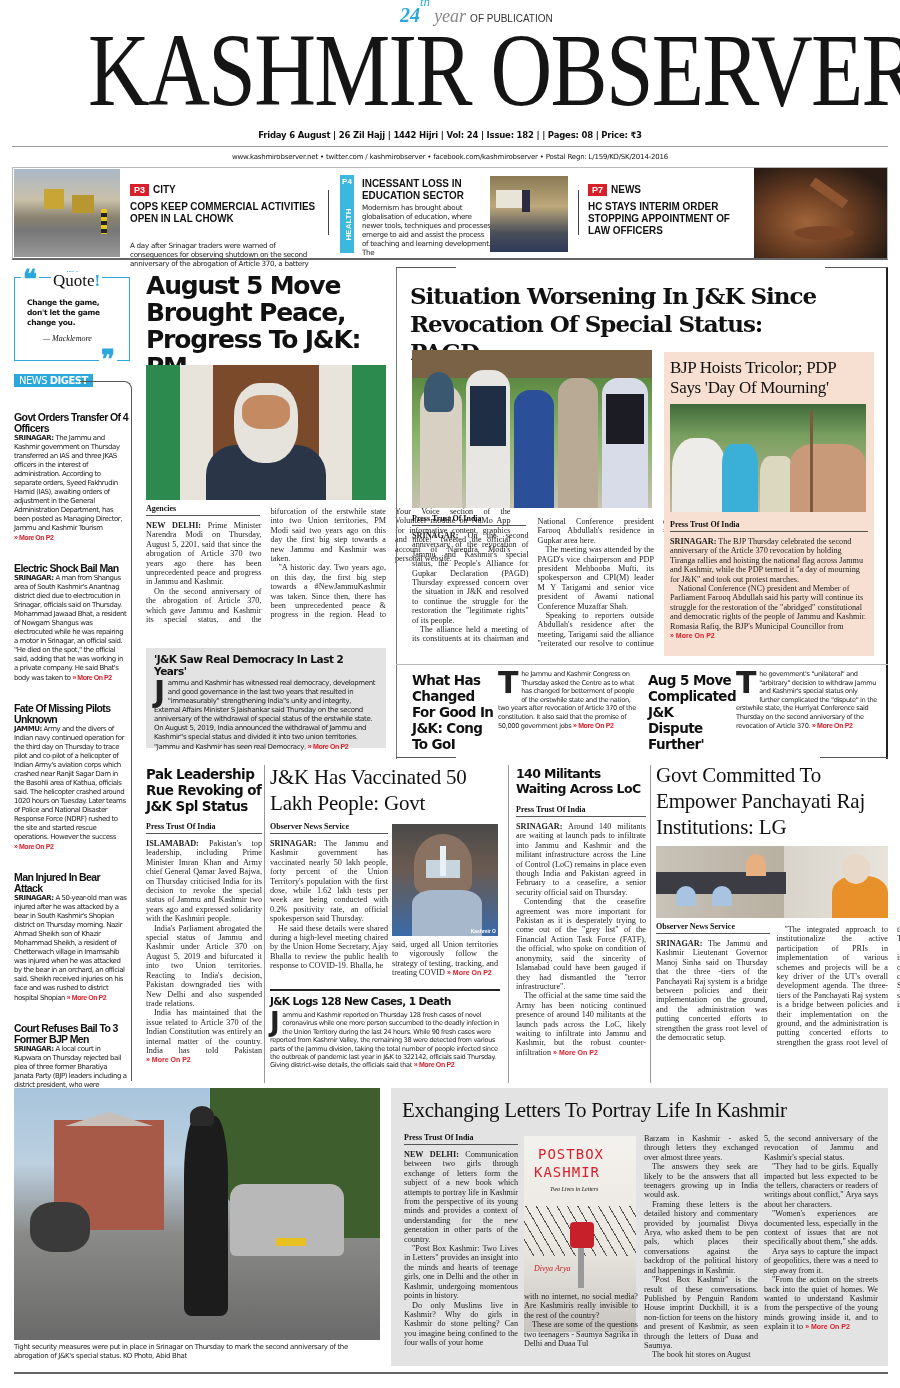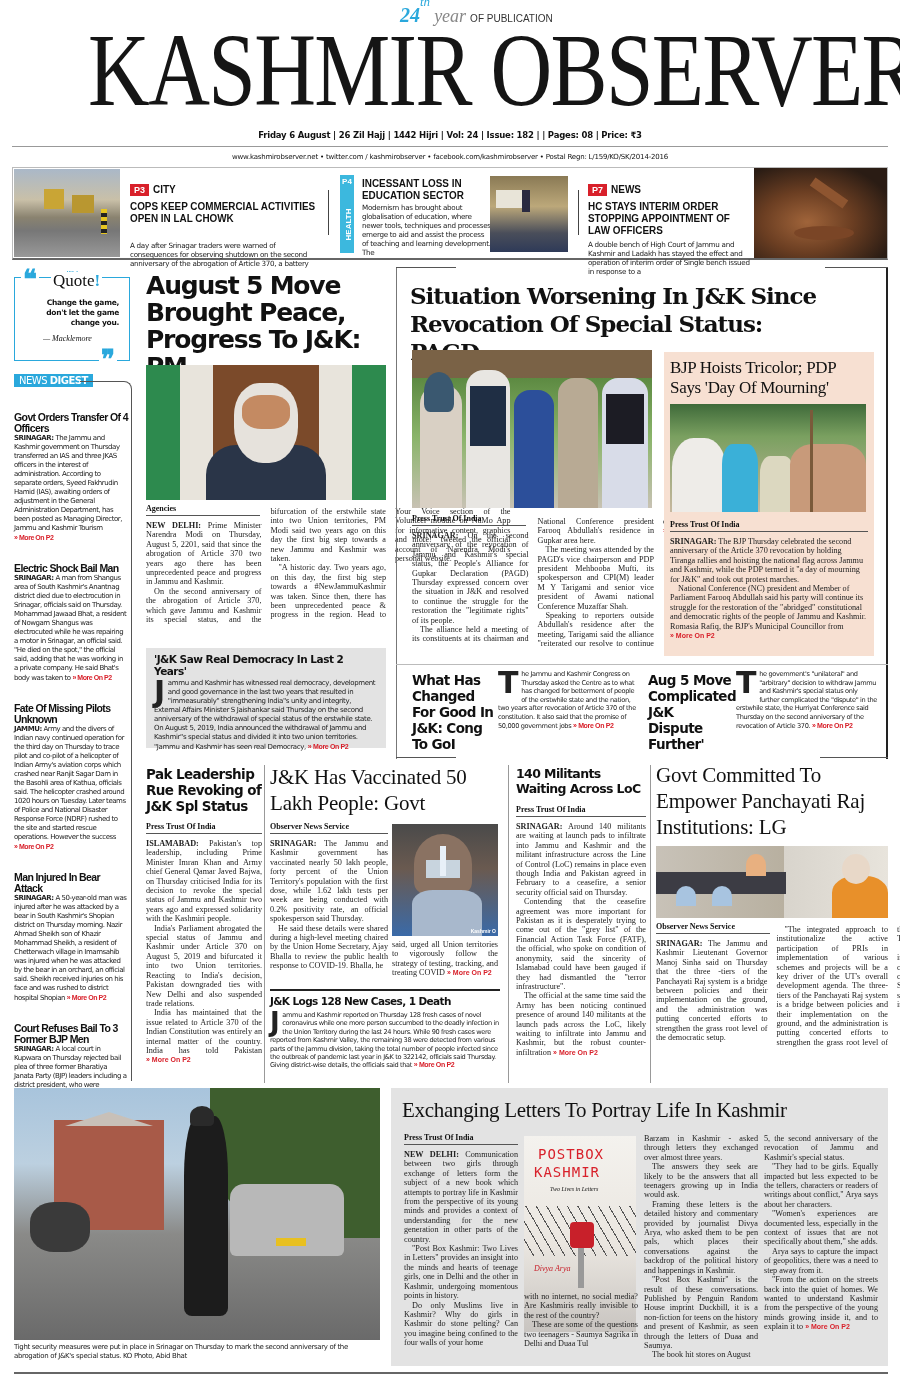--- a/index.html
+++ b/index.html
@@ -75,32 +75,31 @@
   </div>
 </div>
 <div class="photo" style="left:490px;top:176px;width:78px;height:76px;background:linear-gradient(180deg,#8a7a55 0%,#bca87a 40%,#4a4e5a 75%,#2e3a58 100%)">
   <div style="position:absolute;left:6px;top:14px;width:26px;height:18px;background:#e8e4d8"></div>
   <div style="position:absolute;left:32px;top:14px;width:8px;height:22px;background:#2a2a40"></div>
 </div>
 <div class="vrule" style="left:578px;top:190px;height:45px;background:#444"></div>
 <div class="abs" style="left:588px;top:178px;width:165px">
   <div><span class="teaser-tag">P7</span><span class="teaser-cat">NEWS</span></div>
   <div class="teaser-head" style="margin-top:3px;width:185px">HC STAYS INTERIM ORDER STOPPING APPOINTMENT OF LAW OFFICERS</div>
-  <div class="teaser-body" style="margin-top:4px">A double bench of High Court of Jammu and Kashmir and Ladakh has stayed the effect and operation of interim order of Single bench issued in response to a</div>
 </div>
 <div class="photo" style="left:754px;top:168px;width:133px;height:90px;background:radial-gradient(ellipse at 40% 60%,#a0643a 0%,#6b3e22 40%,#2a1c14 80%)">
   <div style="position:absolute;left:40px;top:58px;width:60px;height:14px;background:#7a4526;border-radius:50%"></div>
   <div style="position:absolute;left:55px;top:20px;width:40px;height:10px;background:#8e5530;transform:rotate(35deg)"></div>
 </div>
 
 <div class="abs" style="left:14px;top:277px;width:116px;height:84px;border:1.5px solid #2aa8dc">
   <div style="position:absolute;left:6px;top:-12px;background:#fff;color:#2aa8dc;font-family:'DejaVu Serif',serif;font-weight:bold;font-size:26px;line-height:26px;padding:0 2px">❝</div>
   <div style="position:absolute;left:52px;top:-8px;font-family:'Liberation Sans',sans-serif;font-size:6px;color:#2aa8dc;font-weight:bold">Widom</div>
   <div style="position:absolute;left:36px;top:-6px;background:#fff;padding:0 2px;font-family:'Liberation Serif',serif;font-size:17px;line-height:17px"><span>Quote</span><span style="color:#2aa8dc;font-weight:bold">!</span></div>
-  <div style="position:absolute;left:12px;top:20px;width:92px;text-align:right;font-family:'DejaVu Sans',sans-serif;font-weight:bold;font-size:7.5px;line-height:10px;letter-spacing:-0.3px">Change the game, don't let the game change you.</div>
+  <div style="position:absolute;left:12px;top:20px;width:92px;text-align:left;font-family:'DejaVu Sans',sans-serif;font-weight:bold;font-size:7.5px;line-height:10px;letter-spacing:-0.3px">Change the game, don't let the game change you.</div>
   <div style="position:absolute;left:28px;top:56px;font-family:'Liberation Serif',serif;font-style:italic;font-size:8px">— Macklemore</div>
   <div style="position:absolute;left:84px;top:68px;background:#fff;color:#2aa8dc;font-family:'DejaVu Serif',serif;font-weight:bold;font-size:26px;line-height:26px;padding:0 2px">❞</div>
 </div>
 
 <div class="abs" style="left:14px;top:374px;background:#2aa8dc;color:#fff;padding:1px 5px;font-family:'DejaVu Sans',sans-serif;font-size:10px;letter-spacing:-0.5px">
   <span>NEWS</span> <b>DIGEST</b>
 </div>
 <div class="abs" style="left:80px;top:381px;width:52px;height:700px;border-top:1px solid #555;border-right:1px solid #555;border-top-right-radius:8px"></div>
 
 <div class="abs" style="left:14px;top:392px;width:114px">

